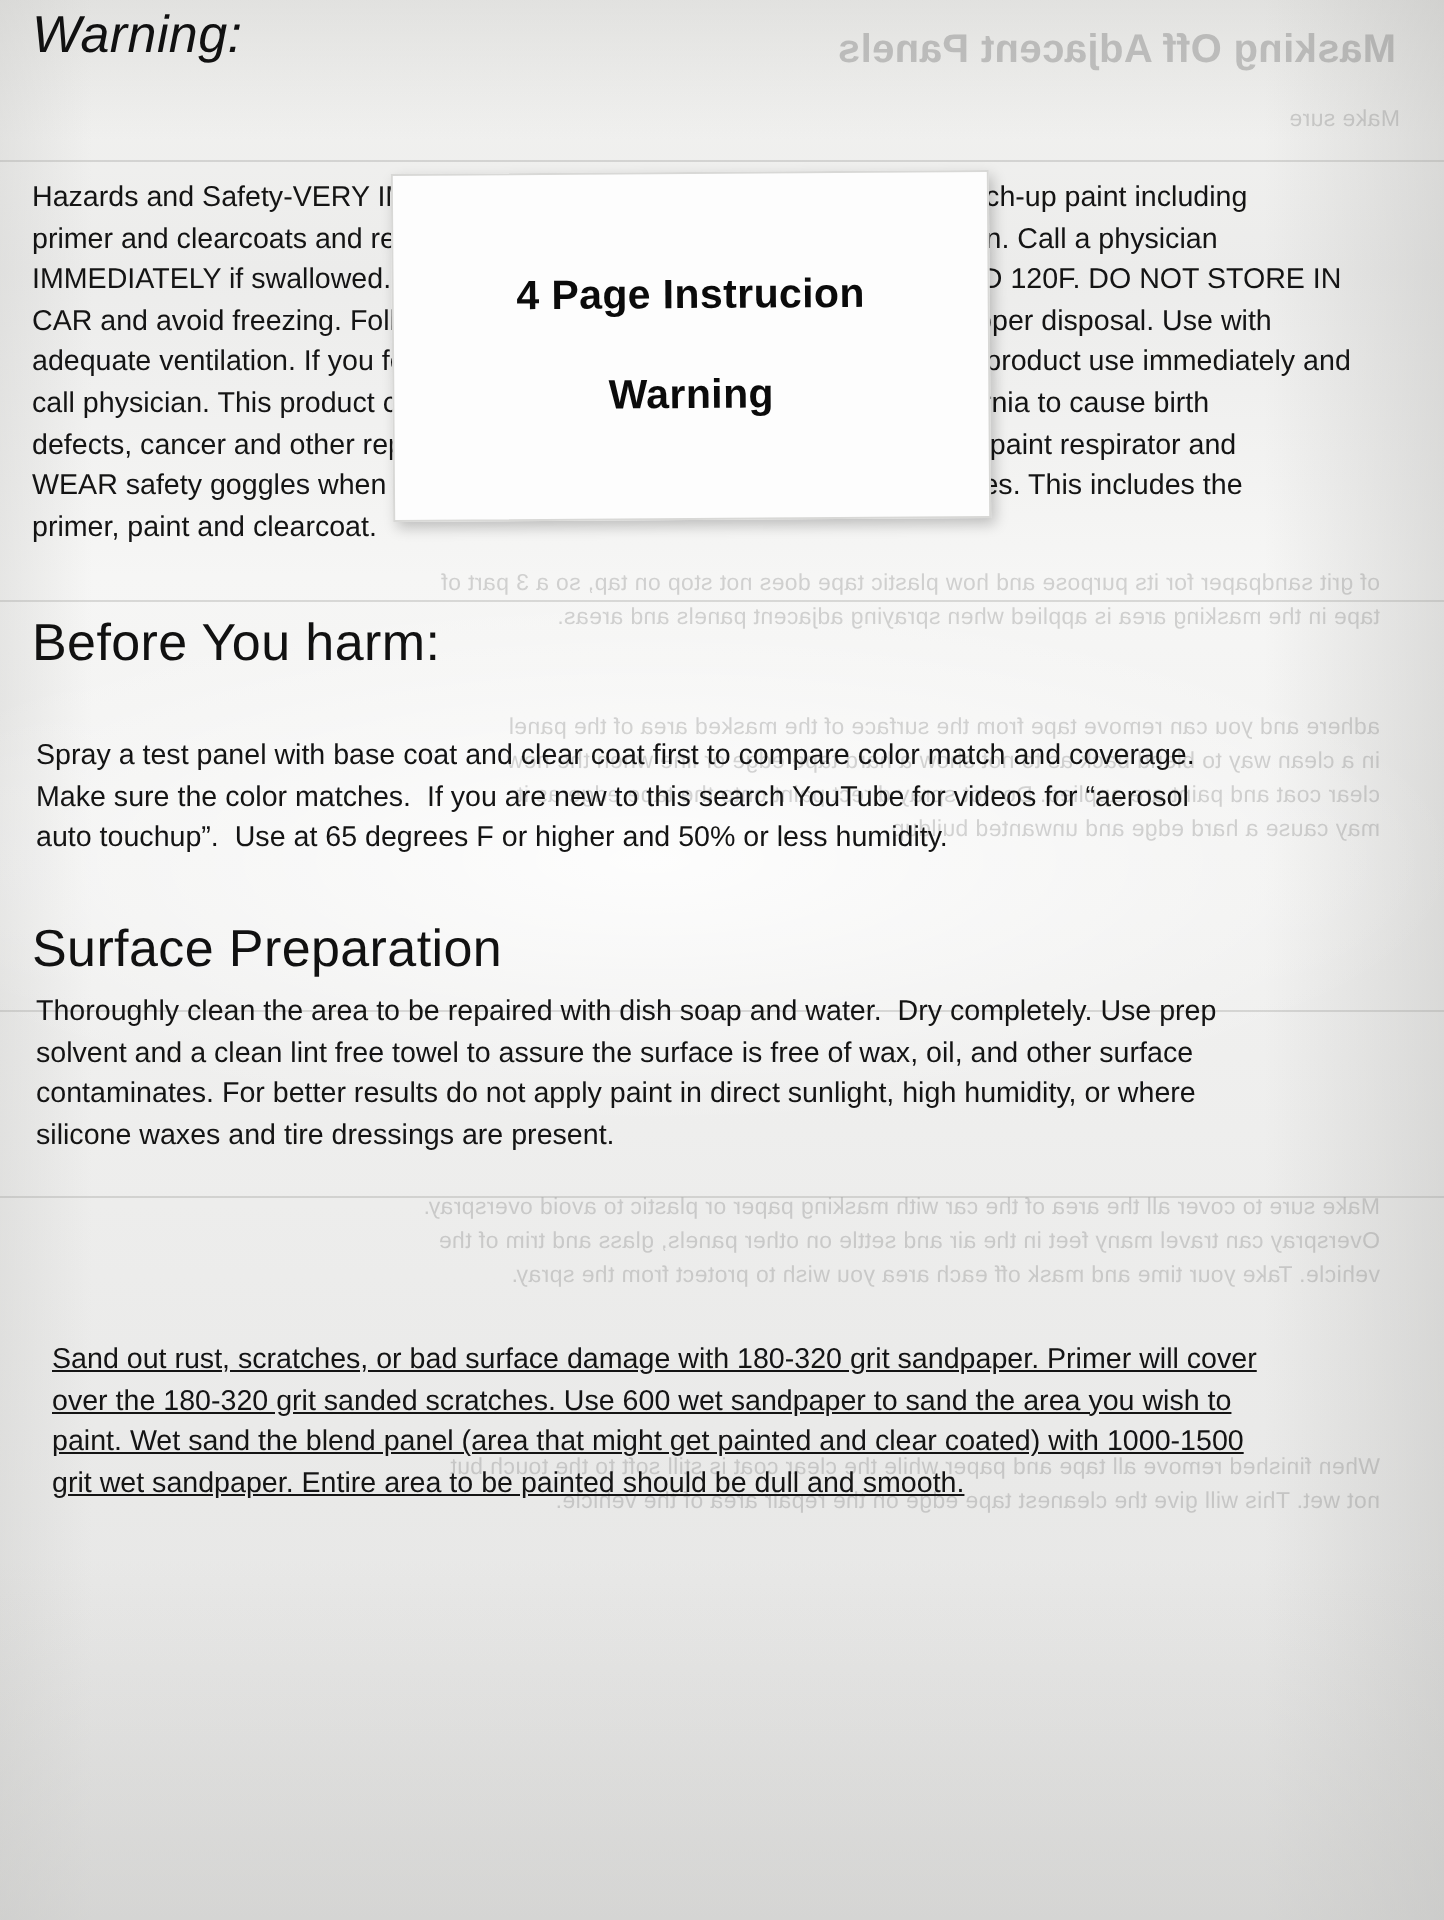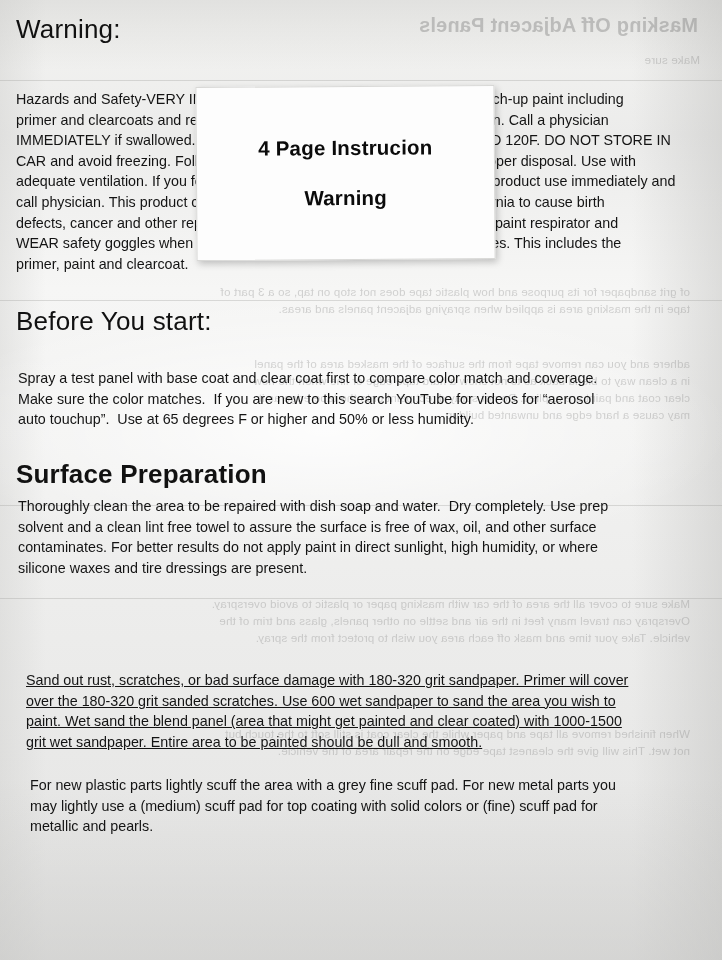--- a/index.html
+++ b/index.html
@@ -151,49 +151,46 @@
 clear coat and paint are applied. Do not spray direct paint onto the tape edge as it
 may cause a hard edge and unwanted buildup.</div>
   <div class="bleed bleed-body" style="left:18px; top:596px; width:672px;">Make sure to cover all the area of the car with masking paper or plastic to avoid overspray.
 Overspray can travel many feet in the air and settle on other panels, glass and trim of the
 vehicle. Take your time and mask off each area you wish to protect from the spray.</div>
   <div class="bleed bleed-body" style="left:18px; top:726px; width:672px;">When finished remove all tape and paper while the clear coat is still soft to the touch but
 not wet. This will give the cleanest tape edge on the repair area of the vehicle.</div>
 
   <div class="content">
 
-    <h1 class="section" style="left:16px; top:14px;">Warning:</h1>
+    <h1 class="section" style="left:16px; top:2px;font-style:italic;">Warning:</h1>
     <p class="para" style="left:16px; top:89px; width:690px;">Hazards and Safety-VERY IMPORTANT. Read entire label before using touch-up paint including
 primer and clearcoats and reducers. KEEP OUT OF THE REACH of children. Call a physician
 IMMEDIATELY if swallowed. Store between 60F and 80F. DO NOT EXCEED 120F. DO NOT STORE IN
 CAR and avoid freezing. Follow all local, state and federal guidelines for proper disposal. Use with
 adequate ventilation. If you feel dizzy, nauseous, or have a headache, stop product use immediately and
 call physician. This product contains chemicals known to the State of California to cause birth
 defects, cancer and other reproductive harm. ALWAYS WEAR an approved paint respirator and
 WEAR safety goggles when using this or any product that may splash in eyes. This includes the
 primer, paint and clearcoat.</p>
 
-    <h1 class="section" style="left:16px; top:306px;">Before You start:</h1>
+    <h1 class="section" style="left:16px; top:306px;">Before You harm:</h1>
     <p class="para" style="left:18px; top:368px; width:690px;">Spray a test panel with base coat and clear coat first to compare color match and coverage.
 Make sure the color matches.  If you are new to this search YouTube for videos for “aerosol
 auto touchup”.  Use at 65 degrees F or higher and 50% or less humidity.</p>
 
-    <h1 class="section" style="left:16px; top:459px;font-weight:bold;">Surface Preparation</h1>
+    <h1 class="section" style="left:16px; top:459px;">Surface Preparation</h1>
     <p class="para" style="left:18px; top:496px; width:690px;">Thoroughly clean the area to be repaired with dish soap and water.  Dry completely. Use prep
 solvent and a clean lint free towel to assure the surface is free of wax, oil, and other surface
 contaminates. For better results do not apply paint in direct sunlight, high humidity, or where
 silicone waxes and tire dressings are present.</p>
 
     <p class="para" style="left:26px; top:670px; width:682px;text-decoration:underline;">Sand out rust, scratches, or bad surface damage with 180-320 grit sandpaper. Primer will cover
 over the 180-320 grit sanded scratches. Use 600 wet sandpaper to sand the area you wish to
 paint. Wet sand the blend panel (area that might get painted and clear coated) with 1000-1500
 grit wet sandpaper. Entire area to be painted should be dull and smooth.</p>
-    <p class="para" style="left:30px; top:775px; width:678px;">For new plastic parts lightly scuff the area with a grey fine scuff pad. For new metal parts you
-may lightly use a (medium) scuff pad for top coating with solid colors or (fine) scuff pad for
-metallic and pearls.</p>
 
   </div>
 
   <div id="label-card">
     <div class="l1">4 Page Instrucion</div>
     <div class="l2">Warning</div>
   </div>
 
 </div>
 

